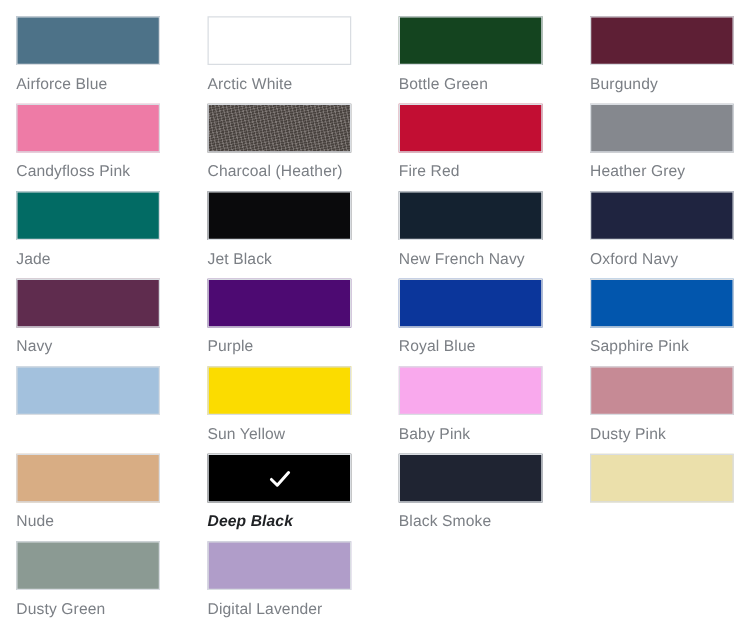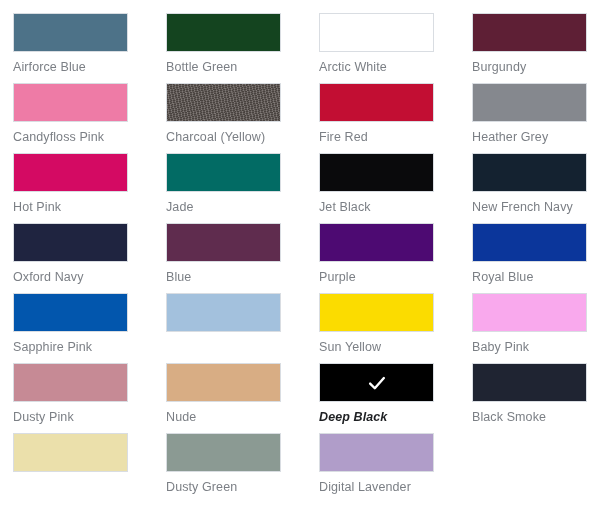--- a/index.html
+++ b/index.html
@@ -68,70 +68,66 @@
 </style>
 </head>
 <body>
 
 <div id="swatch-grid">
     <div class="swatch-cell">
       <div class="swatch-chip" style="background-color: rgb(77, 114, 136);"></div>
       <div class="swatch-label">Airforce Blue</div>
     </div>
     <div class="swatch-cell">
+      <div class="swatch-chip" style="background-color: rgb(255, 255, 255);"></div>
+      <div class="swatch-label">Arctic White</div>
+    </div>
+    <div class="swatch-cell">
       <div class="swatch-chip" style="background-color: rgb(20, 68, 31);"></div>
       <div class="swatch-label">Bottle Green</div>
-    </div>
-    <div class="swatch-cell">
-      <div class="swatch-chip" style="background-color: rgb(255, 255, 255);"></div>
-      <div class="swatch-label">Arctic White</div>
     </div>
     <div class="swatch-cell">
       <div class="swatch-chip" style="background-color: rgb(94, 31, 53);"></div>
       <div class="swatch-label">Burgundy</div>
     </div>
     <div class="swatch-cell">
       <div class="swatch-chip" style="background-color: rgb(238, 123, 166);"></div>
       <div class="swatch-label">Candyfloss Pink</div>
     </div>
     <div class="swatch-cell">
       <div class="swatch-chip heather" style="background-color: rgb(90, 82, 78);"></div>
-      <div class="swatch-label">Charcoal (Yellow)</div>
+      <div class="swatch-label">Charcoal (Heather)</div>
     </div>
     <div class="swatch-cell">
       <div class="swatch-chip" style="background-color: rgb(194, 14, 51);"></div>
       <div class="swatch-label">Fire Red</div>
     </div>
     <div class="swatch-cell">
       <div class="swatch-chip" style="background-color: rgb(133, 136, 142);"></div>
       <div class="swatch-label">Heather Grey</div>
-    </div>
-    <div class="swatch-cell">
-      <div class="swatch-chip" style="background-color: rgb(212, 10, 99);"></div>
-      <div class="swatch-label">Hot Pink</div>
     </div>
     <div class="swatch-cell">
       <div class="swatch-chip" style="background-color: rgb(2, 107, 100);"></div>
       <div class="swatch-label">Jade</div>
     </div>
     <div class="swatch-cell">
       <div class="swatch-chip" style="background-color: rgb(10, 10, 12);"></div>
       <div class="swatch-label">Jet Black</div>
     </div>
     <div class="swatch-cell">
       <div class="swatch-chip" style="background-color: rgb(20, 34, 48);"></div>
       <div class="swatch-label">New French Navy</div>
     </div>
     <div class="swatch-cell">
       <div class="swatch-chip" style="background-color: rgb(31, 36, 64);"></div>
       <div class="swatch-label">Oxford Navy</div>
     </div>
     <div class="swatch-cell">
       <div class="swatch-chip" style="background-color: rgb(95, 44, 78);"></div>
-      <div class="swatch-label">Blue</div>
+      <div class="swatch-label">Navy</div>
     </div>
     <div class="swatch-cell">
       <div class="swatch-chip" style="background-color: rgb(77, 10, 114);"></div>
       <div class="swatch-label">Purple</div>
     </div>
     <div class="swatch-cell">
       <div class="swatch-chip" style="background-color: rgb(11, 54, 155);"></div>
       <div class="swatch-label">Royal Blue</div>
     </div>
     <div class="swatch-cell">

